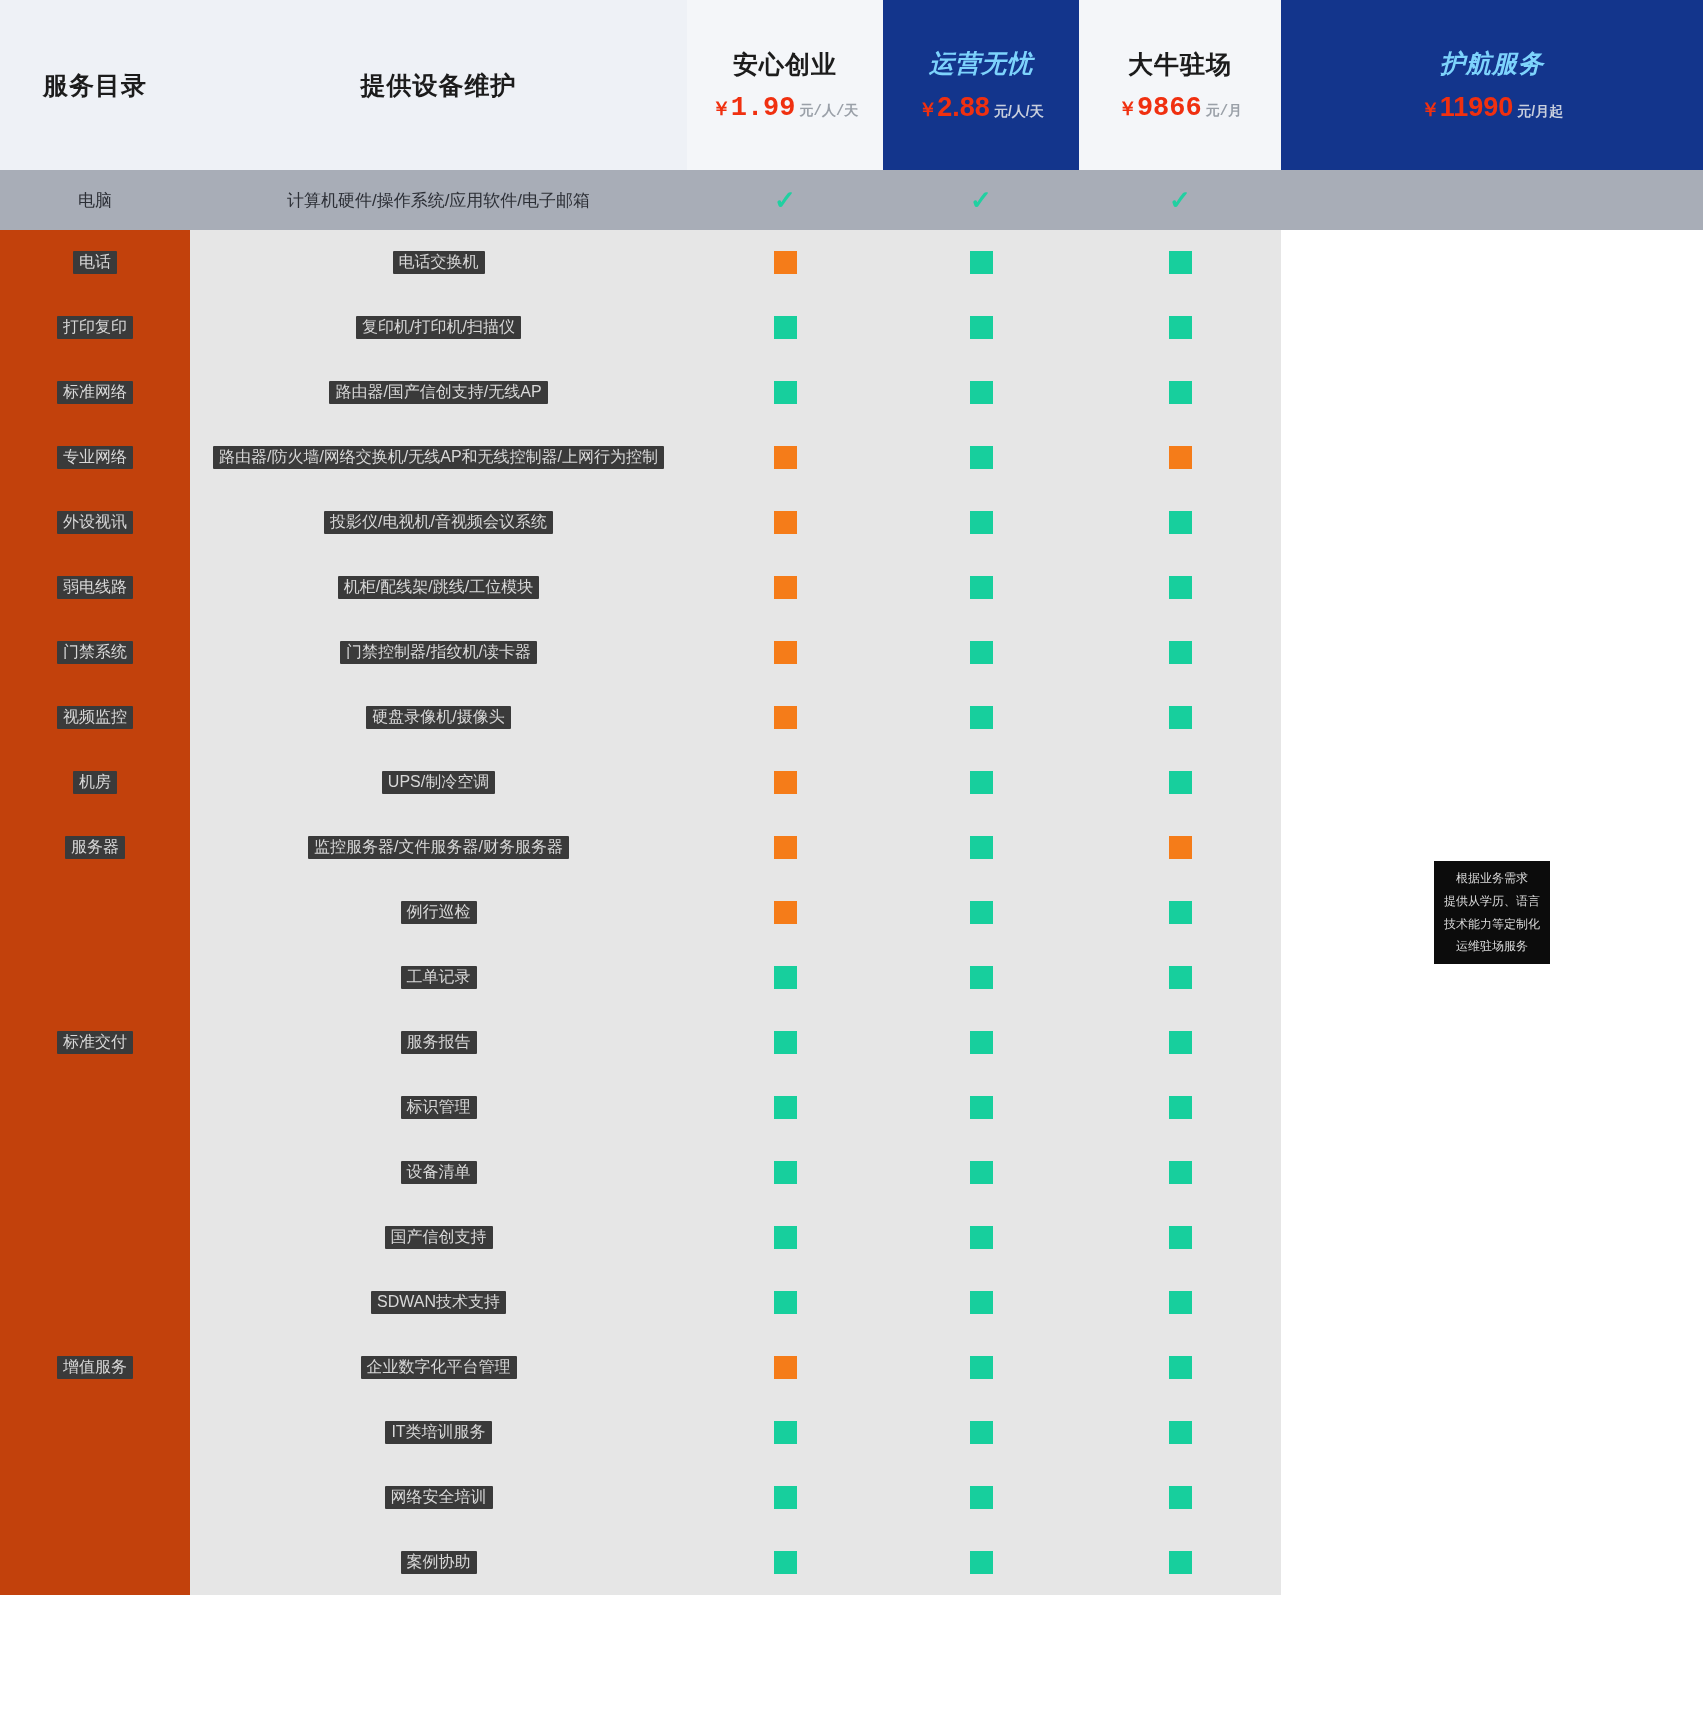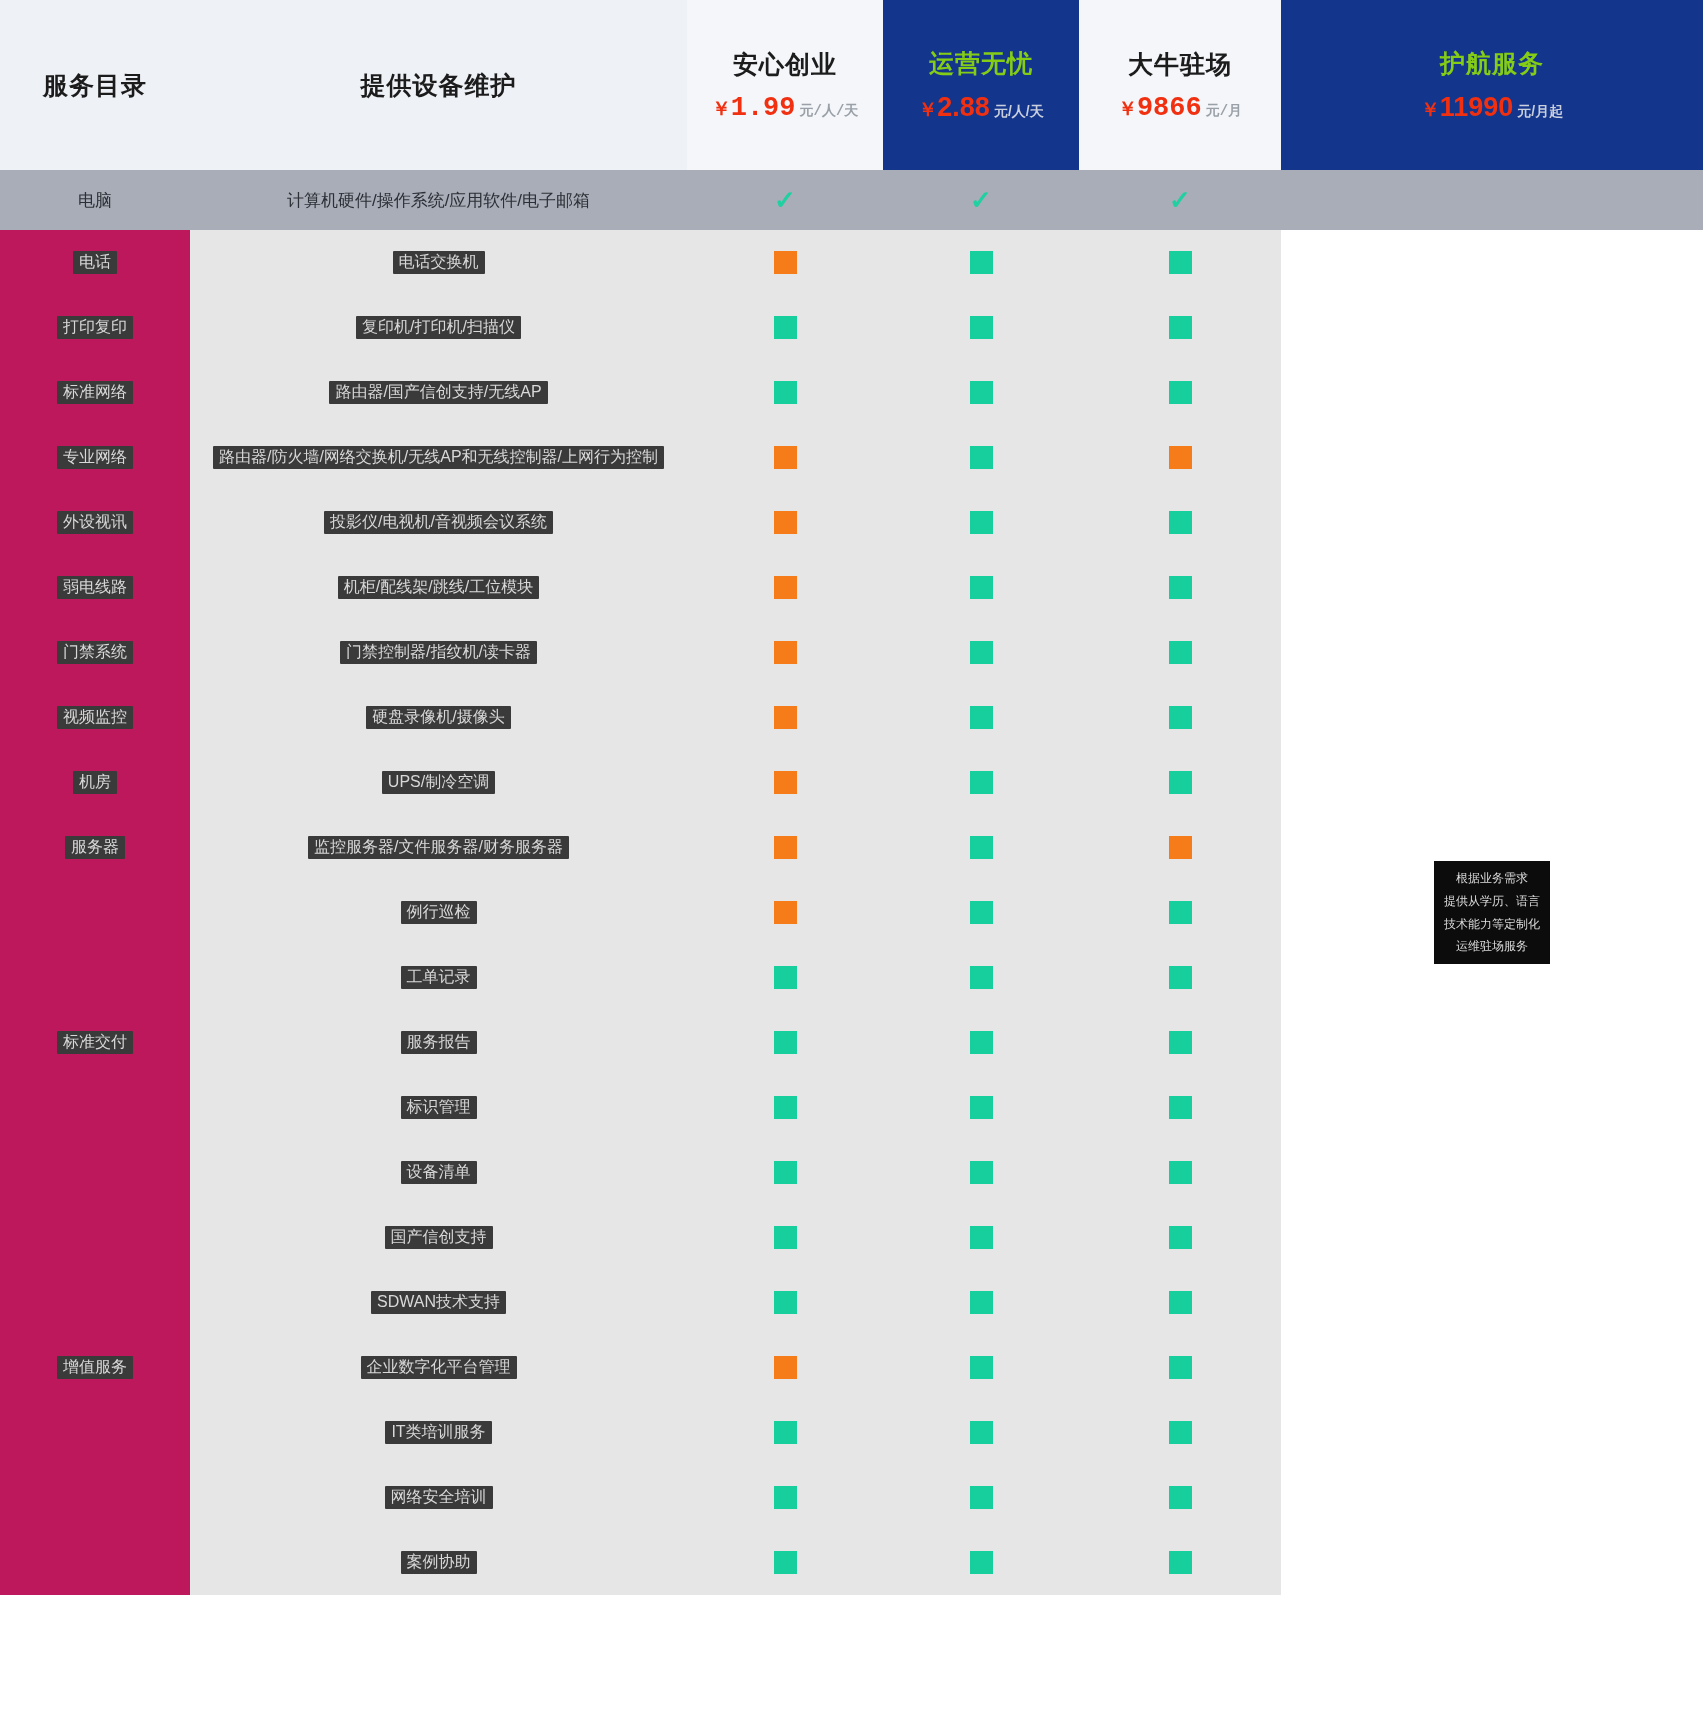--- a/index.html
+++ b/index.html
@@ -36,21 +36,21 @@
   }
   .hcell.plain { background: #eef1f6; }
   .hcell.light { background: #f4f6f9; font-family: Liberation Mono, monospace; }
   .hcell.accent { background: #13358c; }
   .hcell .title {
     font-size: 25px;
     font-weight: bold;
     letter-spacing: 1px;
     color: #1c1c1c;
   }
-  .hcell.accent .title { color: #84cc16; }
+  .hcell.accent .title { color: #7dd3fc; font-style: italic; }
   .hcell .price {
     margin-top: 12px;
     white-space: nowrap;
     color: #f03010;
   }
   .hcell .cny {
     font-size: 19px;
     font-weight: bold;
   }
   .hcell .amount {
@@ -81,21 +81,21 @@
     border: none;
     text-align: center;
     vertical-align: middle;
     font-size: 16px;
   }
   tbody tr.data-row td {
     height: 63px;
     background: #e6e6e6;
   }
   tbody tr.data-row td.cat {
-    background: #be185d;
+    background: #c2410c;
   }
   td.cat {
     width: 190px;
     font-size: 16px;
     color: #3a3a3a;
   }
   td.desc {
     width: 497px;
     font-size: 16px;
     color: #3a3a3a;

